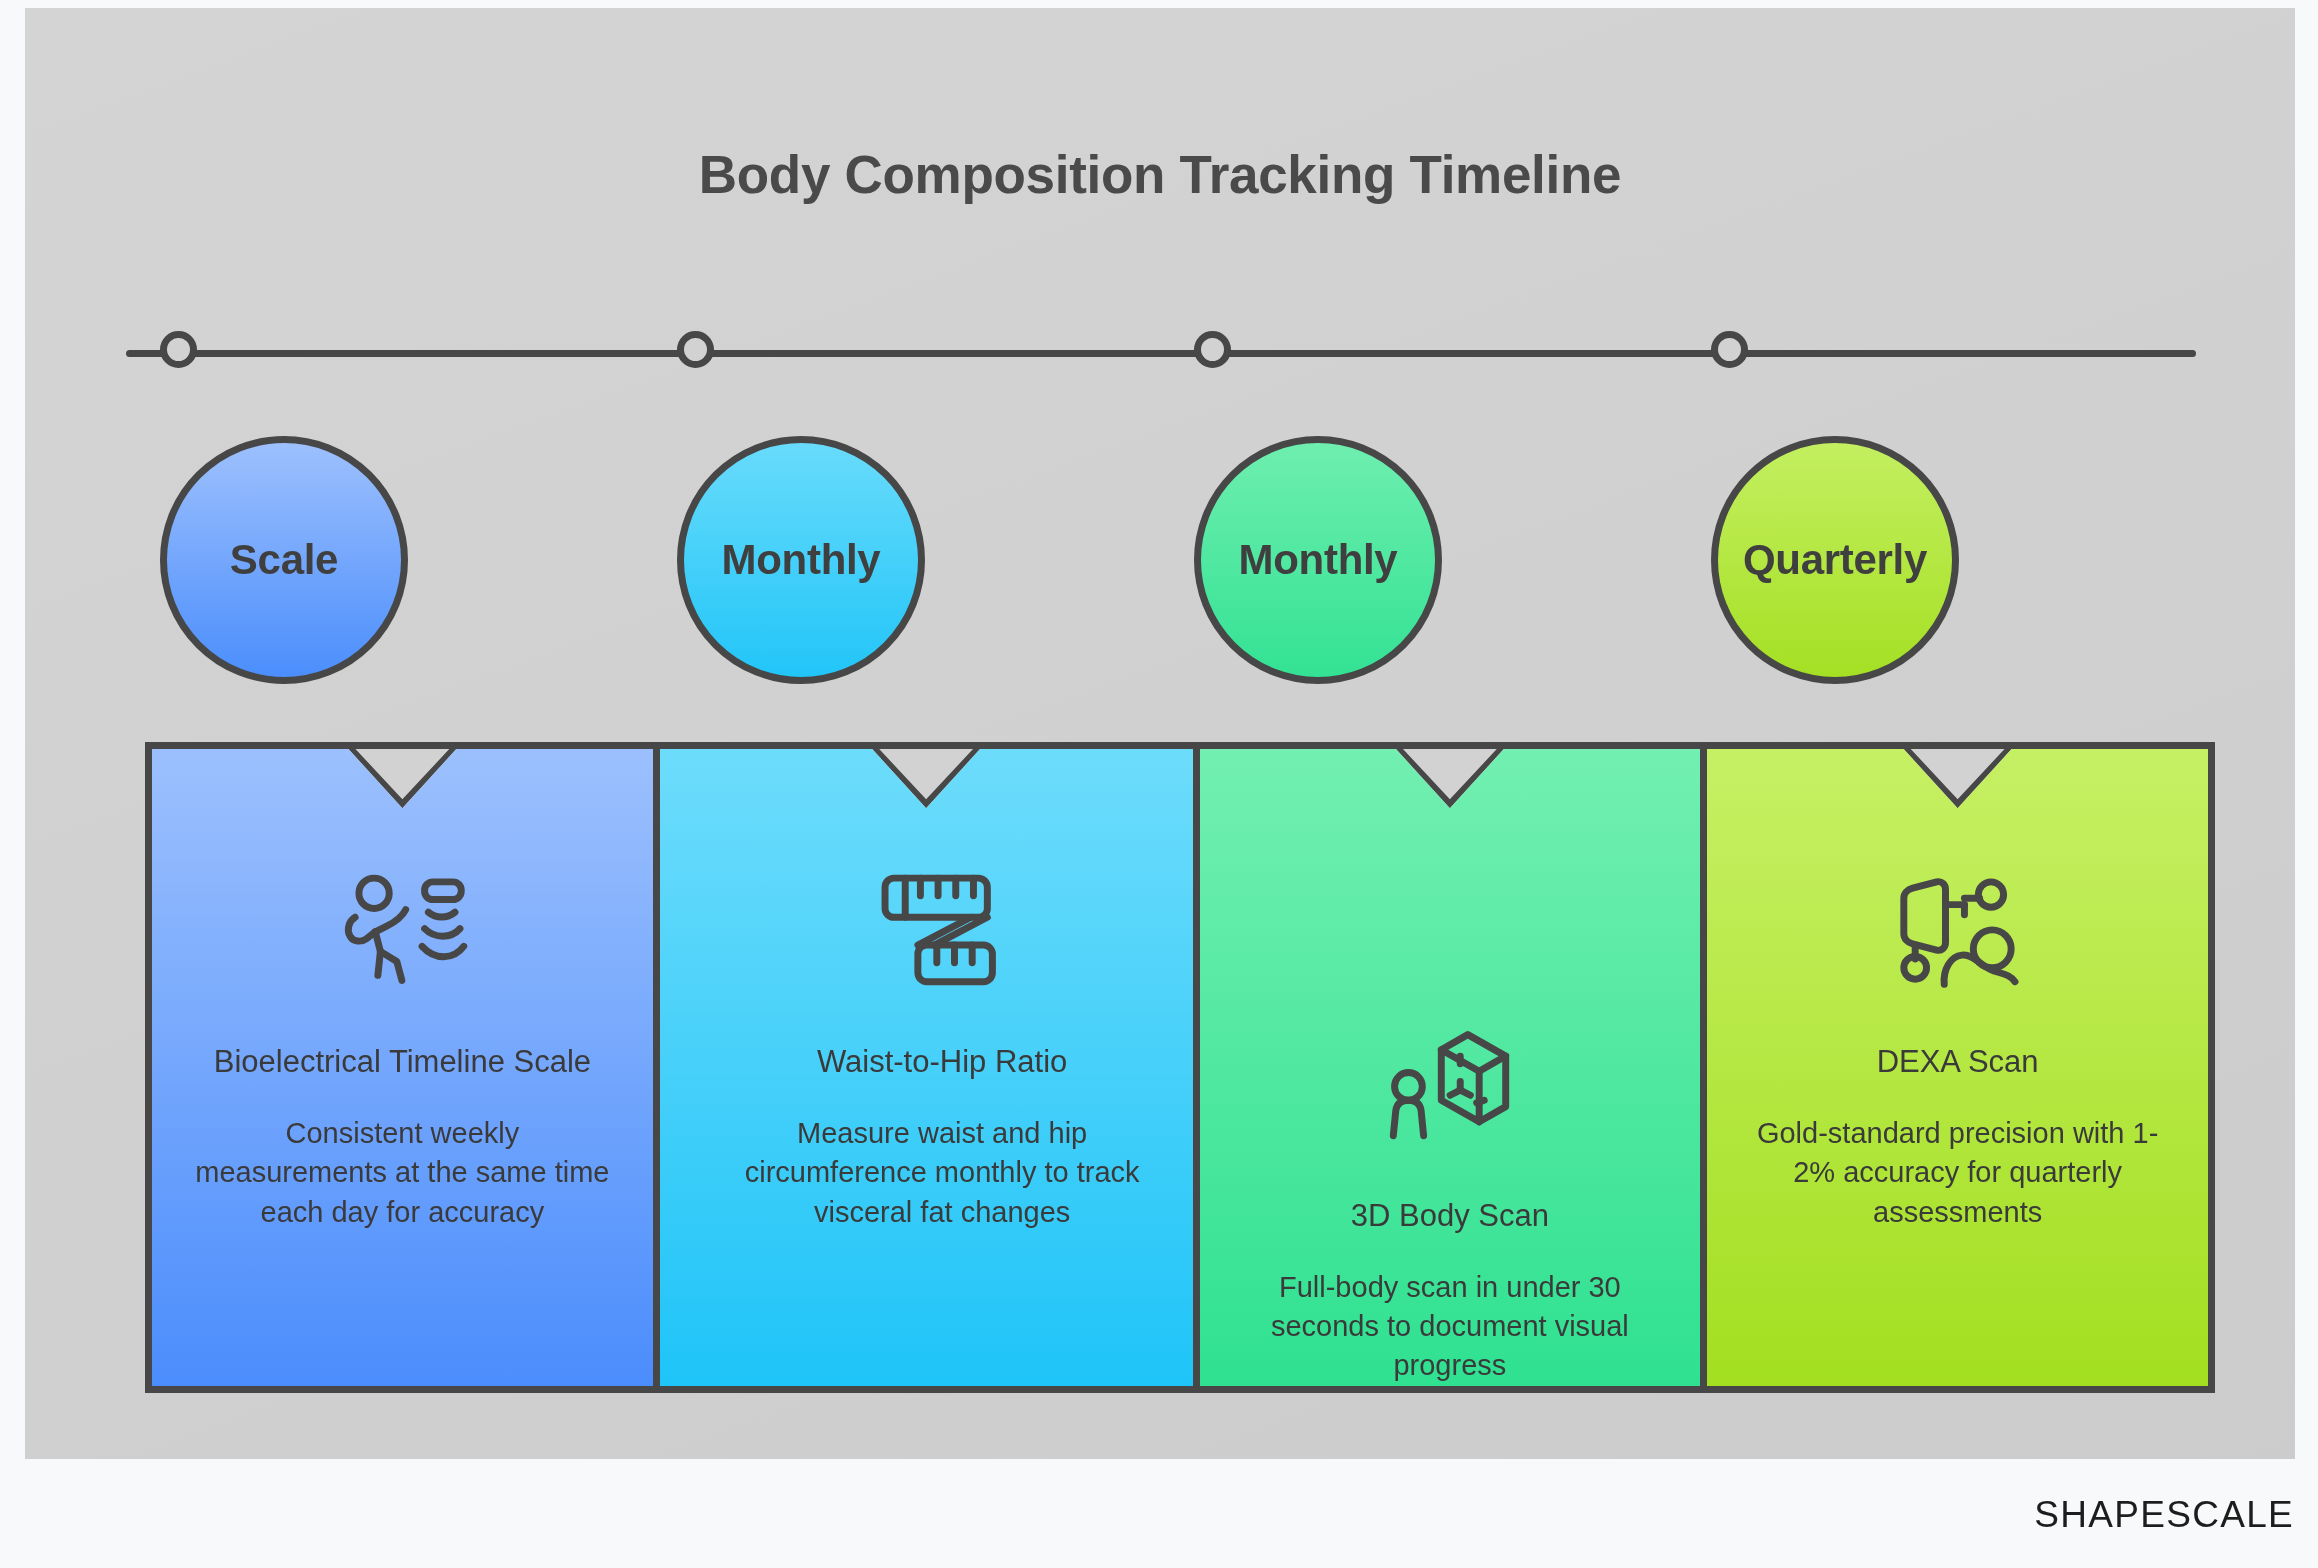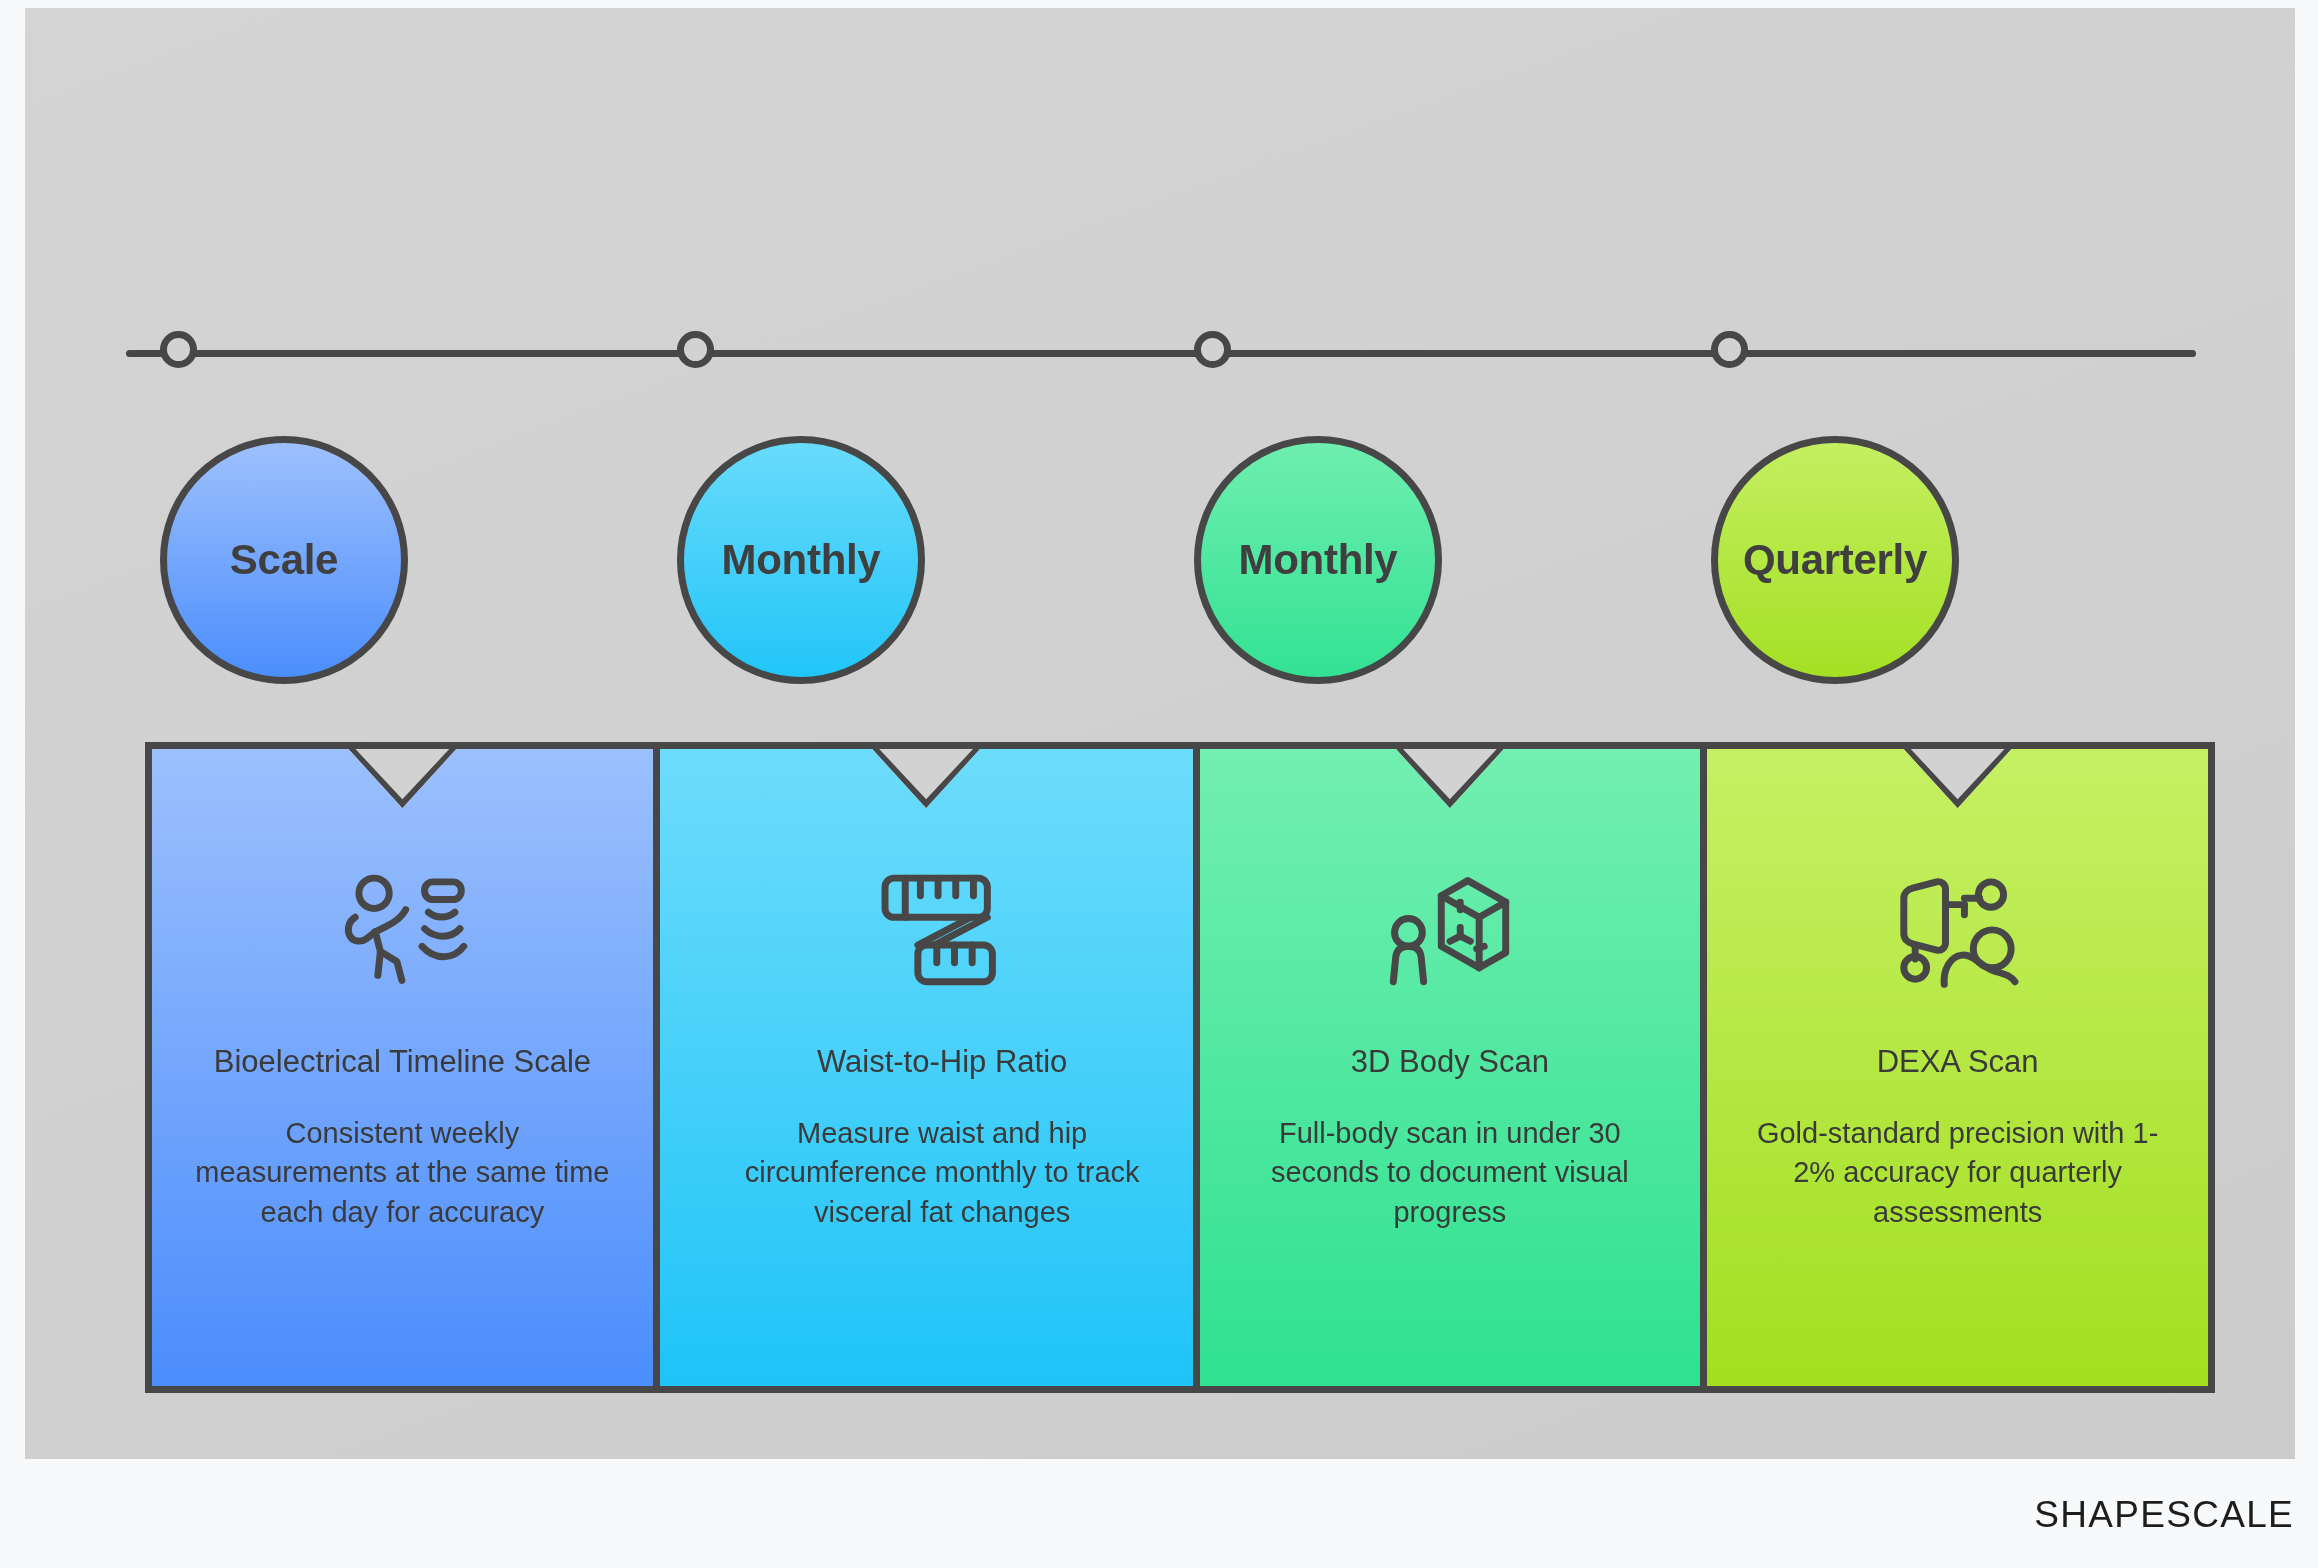--- a/index.html
+++ b/index.html
@@ -114,20 +114,21 @@
     font-size:37px; color:#1d1d1d; letter-spacing:1.3px; font-weight:400;
   }
 </style>
 </head>
 <body>
 
 <div id="page">
 
   <div id="canvas">
 
+    <div id="title">Body Composition Tracking Timeline</div>
 
     <div id="axis">
       <div class="marker" style="left:34px;"></div>
       <div class="marker" style="left:551px;"></div>
       <div class="marker" style="left:1068px;"></div>
       <div class="marker" style="left:1585px;"></div>
     </div>
 
     <div class="freq-circle" style="left:135px; background:linear-gradient(180deg,#9dc0fd 0%,#4b8efc 100%);">
       <span class="freq-label">Scale</span>
@@ -178,21 +179,21 @@
             <rect x="66" y="122" width="118" height="58" rx="14"></rect>
             <path d="M96 122 L96 150"></path>
             <path d="M124 122 L124 150"></path>
             <path d="M152 122 L152 150"></path>
           </svg>
         </div>
         <div class="card-title">Waist-to-Hip Ratio</div>
         <div class="card-desc">Measure waist and hip circumference monthly to track visceral fat changes</div>
       </div>
 
-      <div class="card" style="background:linear-gradient(180deg,#72efb1 0%,#2fe191 100%);">
+      <div class="card" style="background:linear-gradient(180deg,#72efb1 0%,#2fe191 100%);justify-content:flex-end;">
         <div class="notch"></div>
         <div class="card-icon">
           <svg viewBox="0 0 210 190" fill="none" stroke="#474747" stroke-width="11" stroke-linecap="round" stroke-linejoin="round">
             <circle cx="40" cy="102" r="22"></circle>
             <path d="M16 180 L20 140 C22 128 30 124 40 124 C50 124 58 128 60 140 L64 180"></path>
             <path d="M92 44 L92 124 L152 158 L152 78 Z"></path>
             <path d="M92 44 L134 20 L194 54 L152 78"></path>
             <path d="M152 158 L194 134 L194 54"></path>
             <path d="M122 108 L122 94"></path>
             <path d="M122 108 L106 116"></path>

